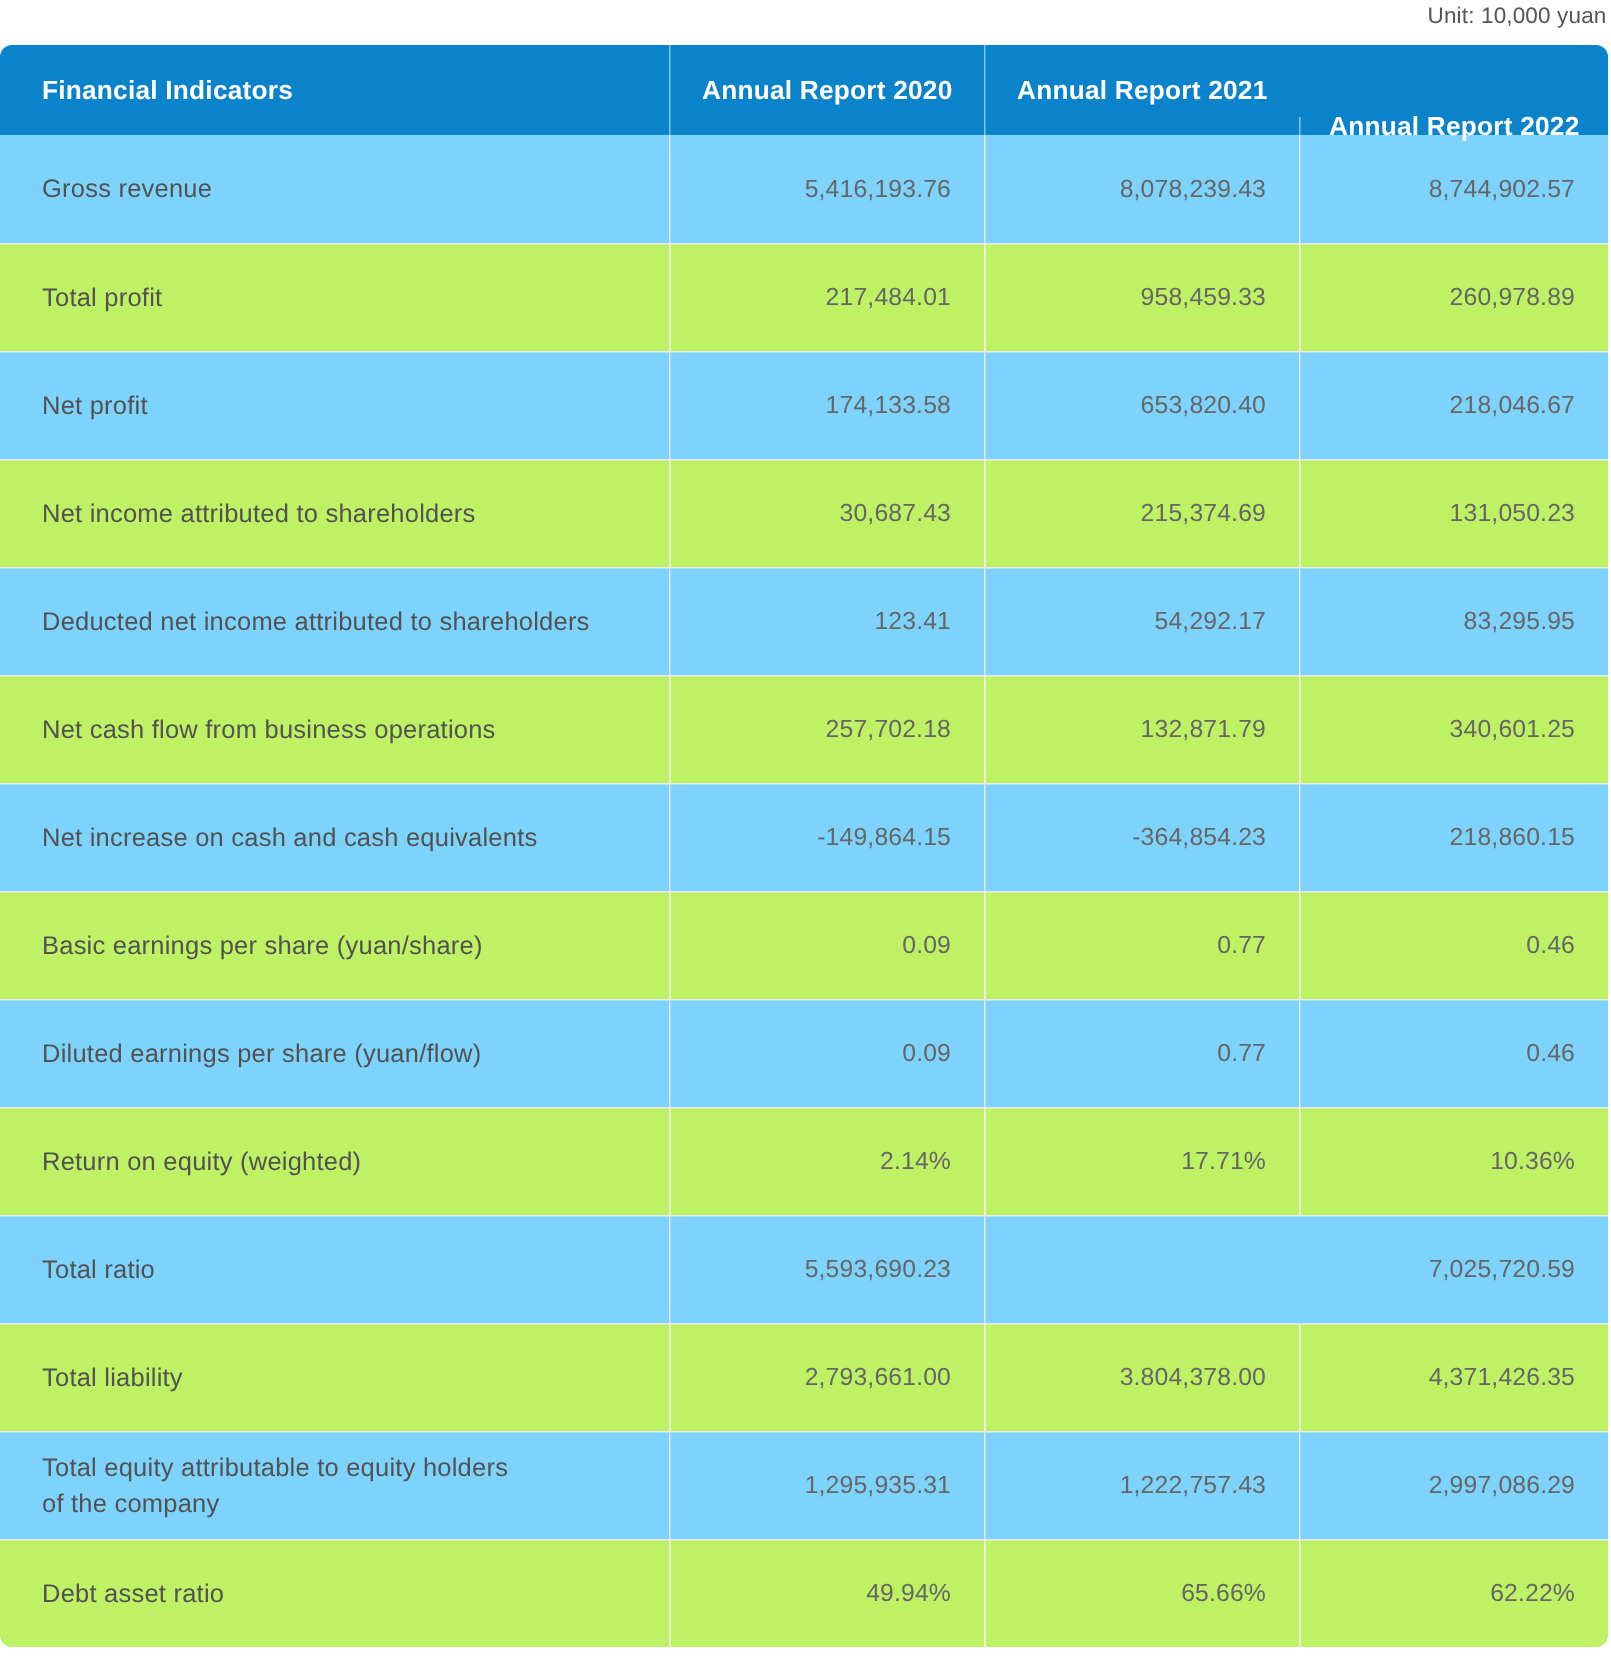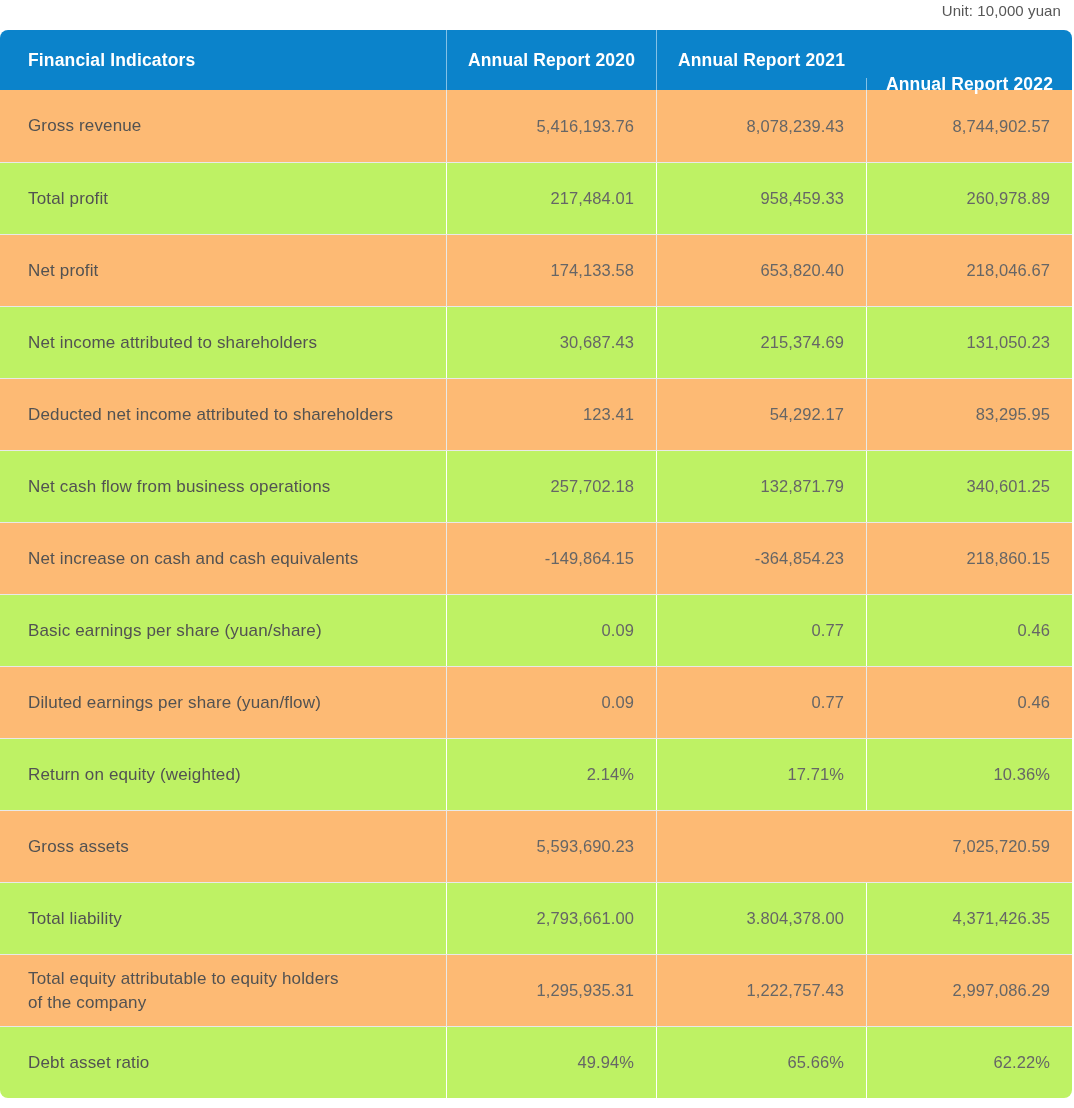--- a/index.html
+++ b/index.html
@@ -15,21 +15,21 @@
     height: 30px;
     width: 1074px;
     display: flex;
     justify-content: flex-end;
     align-items: flex-start;
   }
   .unit-band .note {
     font-size: 15px;
     color: #565656;
     line-height: 21px;
-    padding-right: 13px;
+    padding-right: 3px;
     letter-spacing: 0.1px;
   }
   .table-card {
     width: 1072px;
     border-radius: 8px;
     overflow: hidden;
   }
   .thead {
     display: flex;
     height: 60px;
@@ -50,21 +50,21 @@
     justify-content: flex-start;
     padding-left: 28px;
   }
   .th.num-col { width: 210px; border-left: 1px solid rgba(255,255,255,0.5); }
   .th.num-col.last { width: auto; flex: 1; margin-top: 48px; }
   .tbody { background: #ffffff; }
   .row {
     display: flex;
     height: 72px;
     align-items: stretch;
-    background: #fdba74;
+    background: #7dd3fc;
     border-top: 1px solid #e9e9e9;
   }
   .row:first-child { border-top: none; height: 72px; }
   .row.alt { background: #bef264; }
   .cell {
     display: flex;
     align-items: center;
     padding-left: 44px;
   }
   .cell.label {
@@ -168,21 +168,21 @@
   </div>
 
   <div class="row alt">
     <div class="cell label">Return on equity (weighted)</div>
     <div class="cell val">2.14%</div>
     <div class="cell val">17.71%</div>
     <div class="cell val last">10.36%</div>
   </div>
 
   <div class="row">
-    <div class="cell label">Gross assets</div>
+    <div class="cell label">Total ratio</div>
     <div class="cell val">5,593,690.23</div>
     <div class="cell val last">7,025,720.59</div>
   </div>
 
   <div class="row alt">
     <div class="cell label">Total liability</div>
     <div class="cell val">2,793,661.00</div>
     <div class="cell val">3.804,378.00</div>
     <div class="cell val last">4,371,426.35</div>
   </div>

